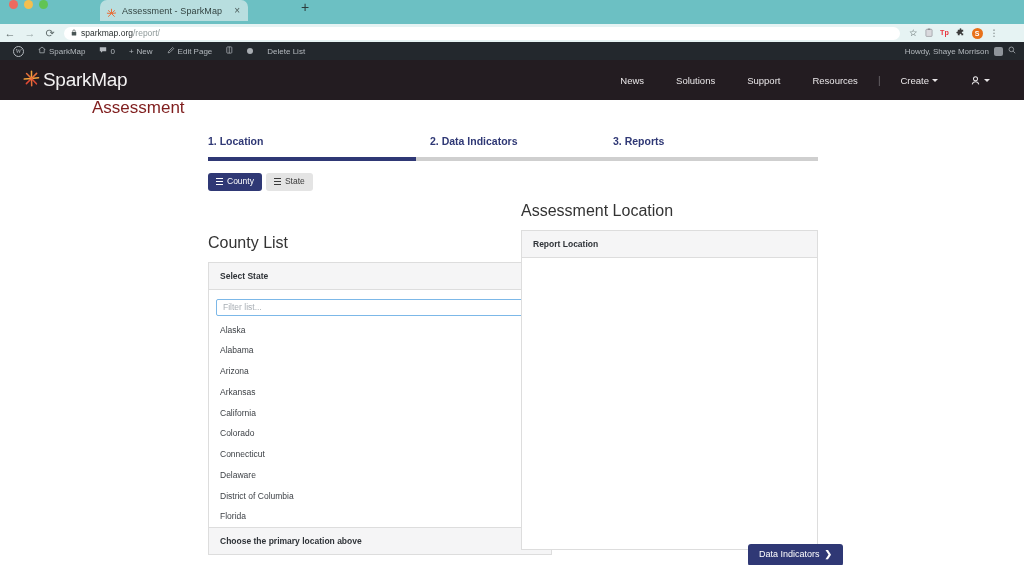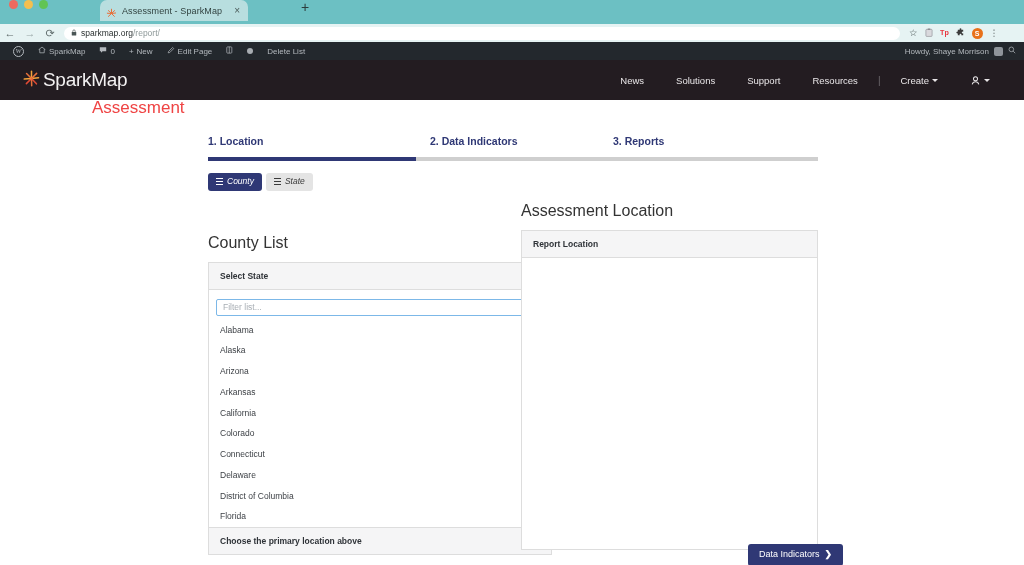--- a/index.html
+++ b/index.html
@@ -85,33 +85,33 @@
   .mainnav a {
     font-size:9.5px; color:#e9e6e8; text-decoration:none; padding:0 16px; white-space:nowrap;
   }
   .navsep { color:#6f6a6d; font-size:10px; padding:0 4px; }
   .caret { display:inline-block; border-left:3px solid transparent; border-right:3px solid transparent;
            border-top:3.5px solid #e9e6e8; margin-left:3px; vertical-align:middle; }
   .person-icon { display:inline-flex; align-items:center; }
 
   
   .pagetitle {
-    position:absolute; left:92px; top:98px; font-size:17px; color:#ef4444;
+    position:absolute; left:92px; top:98px; font-size:17px; color:#7f1d1d;
     font-weight:400;
   }
 
   .wizard { position:absolute; left:208px; top:135px; width:610px; }
   .tabs { display:flex; }
   .wtab { font-size:10.5px; font-weight:bold; color:#2f3875; }
   .wtab.t1 { width:222px; }
   .wtab.t2 { width:183px; }
   .progress { margin-top:10px; height:4px; background:#cfcfcf; width:610px; position:relative; }
   .progress .fill { position:absolute; left:0; top:0; height:4px; width:208px; background:#2f3875; }
 
-  .modebtns { position:absolute; left:208px; top:173px; display:flex; gap:4px;font-style:italic; }
+  .modebtns { position:absolute; left:208px; top:173px; display:flex; gap:4px; }
   .mbtn {
     font-size:8.5px; padding:4px 8px 5px; border-radius:3px; display:flex;
     align-items:center; gap:4px; white-space:nowrap; line-height:1;
   }
   .mbtn.active { background:#2f3875; color:#ffffff; }
   .mbtn.inactive { background:#e4e4e4; color:#3a3a3a; }
   .listicon { display:inline-block; width:7px; height:7px; position:relative; }
   .listicon i {
     position:absolute; left:0; height:1px; width:7px; background:currentColor; display:block;
   }
@@ -347,22 +347,22 @@
 
   <div class="col-left">
     <div class="colhead">County List</div>
     <div class="panel">
       <div class="panelhead">Select State</div>
       <div class="panelbody">
         <div class="filterwrap">
           <input class="filterinput" type="text" value="" placeholder="Filter list..." style="">
         </div>
         <ul class="statelist">
+          <li>Alaska</li>
           <li>Alabama</li>
-          <li>Alaska</li>
           <li>Arizona</li>
           <li>Arkansas</li>
           <li>California</li>
           <li>Colorado</li>
           <li>Connecticut</li>
           <li>Delaware</li>
           <li>District of Columbia</li>
           <li>Florida</li>
         </ul>
       </div>

